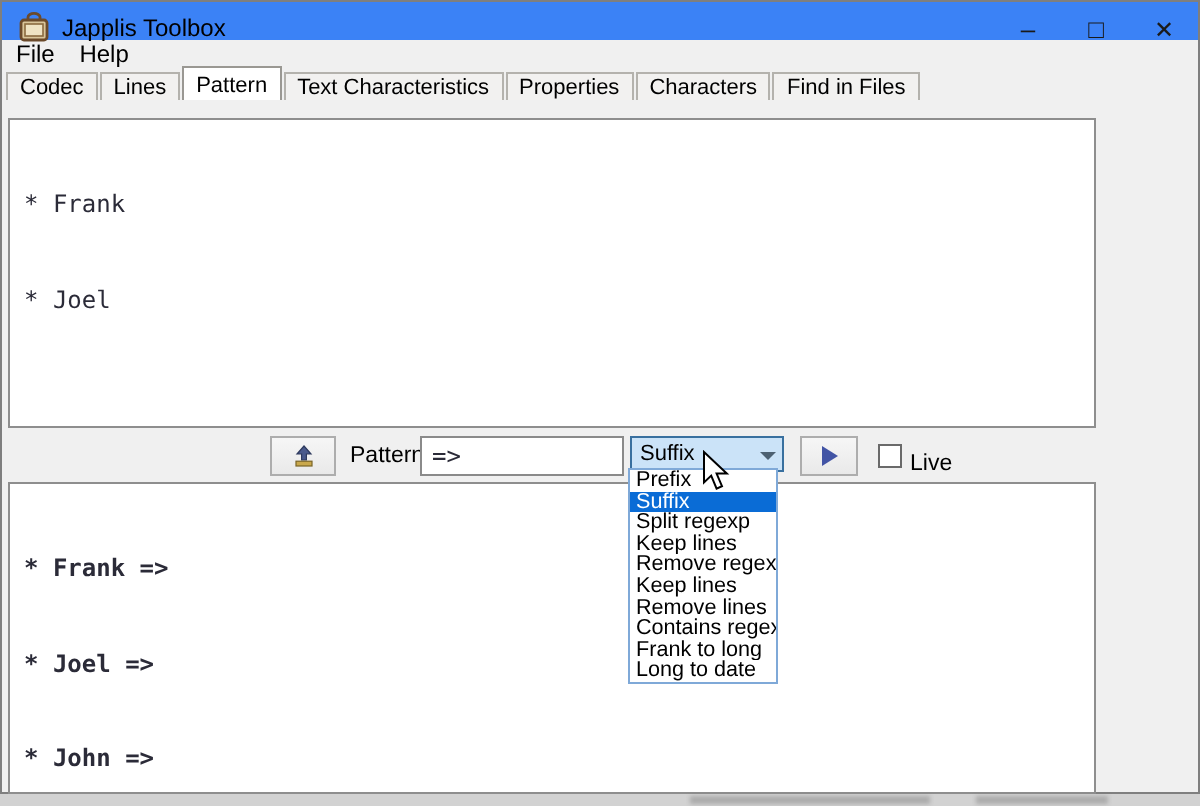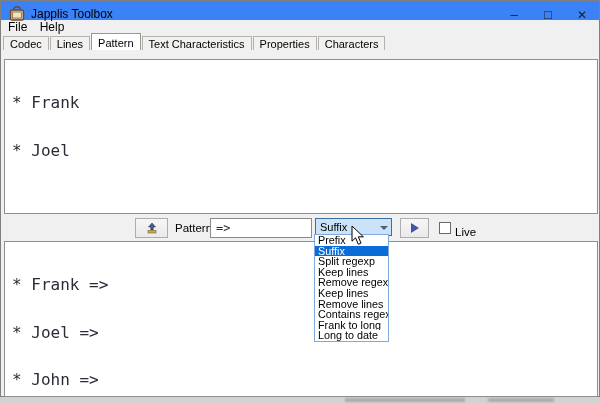--- a/index.html
+++ b/index.html
@@ -26,26 +26,26 @@
 
   
   .tabbar{position:relative;height:16px;display:flex;align-items:flex-end;padding-left:2px;}
   .tab{height:14px;line-height:14px;padding:0 6px;font-size:11px;color:#000;
        background:#f2f1f0;border:1px solid #b4b2ad;border-bottom:none;margin-right:1px;
        white-space:nowrap;}
   .tab.selected{height:17px;line-height:18px;background:#ffffff;position:relative;z-index:2;
        border-color:#9a9893;}
 
   
-  .textarea{position:absolute;left:3px;width:594px;background:#ffffff;
+  .textarea{position:absolute;left:3px;width:544px;background:#ffffff;
             border:1px solid #8e8e8e;padding:4px 0 0 7px;overflow:hidden;
             font-family:"DejaVu Sans Mono","Liberation Mono",monospace;
-            font-size:16px;line-height:15.7px;color:#2b2b38;white-space:pre;}
+            font-size:12px;line-height:15.7px;color:#2b2b38;white-space:pre;}
   .textarea.top{top:58px;height:155px;}
-  .textarea.bottom{top:240px;height:156px;}
+  .textarea.bottom{top:240px;height:156px;font-weight:bold;}
 
   
   .toolbar{position:absolute;left:1px;right:1px;top:213px;height:27px;background:#f0f0f0;}
   .tb-btn{position:absolute;background:linear-gradient(#f6f6f6,#e9e9e9);
           border:1px solid #adadad;display:flex;align-items:center;justify-content:center;}
   .up-btn{left:133px;top:4px;width:33px;height:20px;}
   .up-glyph{width:12px;height:12px;display:block;}
   .pattern-label{position:absolute;left:173px;top:4px;line-height:20px;font-size:11.5px;color:#000;}
   .pattern-input{position:absolute;left:208px;top:4px;width:102px;height:20px;
           border:1px solid #8a8a8a;background:#fff;padding:0 0 0 5px;margin:0;
@@ -103,20 +103,21 @@
       <span class="menu-item">Help</span>
     </div>
 
     <div class="tabbar">
       <span class="tab">Codec</span>
       <span class="tab">Lines</span>
       <span class="tab selected">Pattern</span>
       <span class="tab">Text Characteristics</span>
       <span class="tab">Properties</span>
       <span class="tab">Characters</span>
+      <span class="tab">Find in Files</span>
     </div>
 
     <div class="textarea top">
       <div>* Frank</div>
       <div>* Joel</div>
       
       
       
     </div>
 

